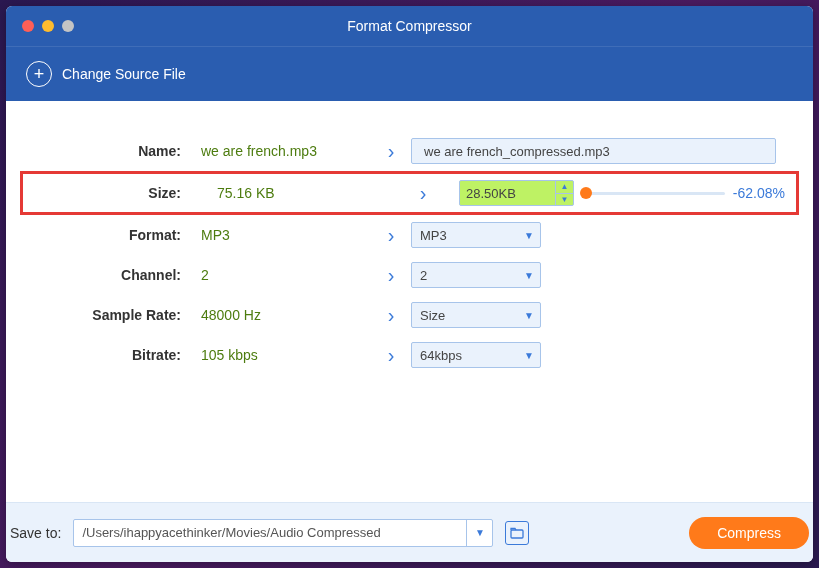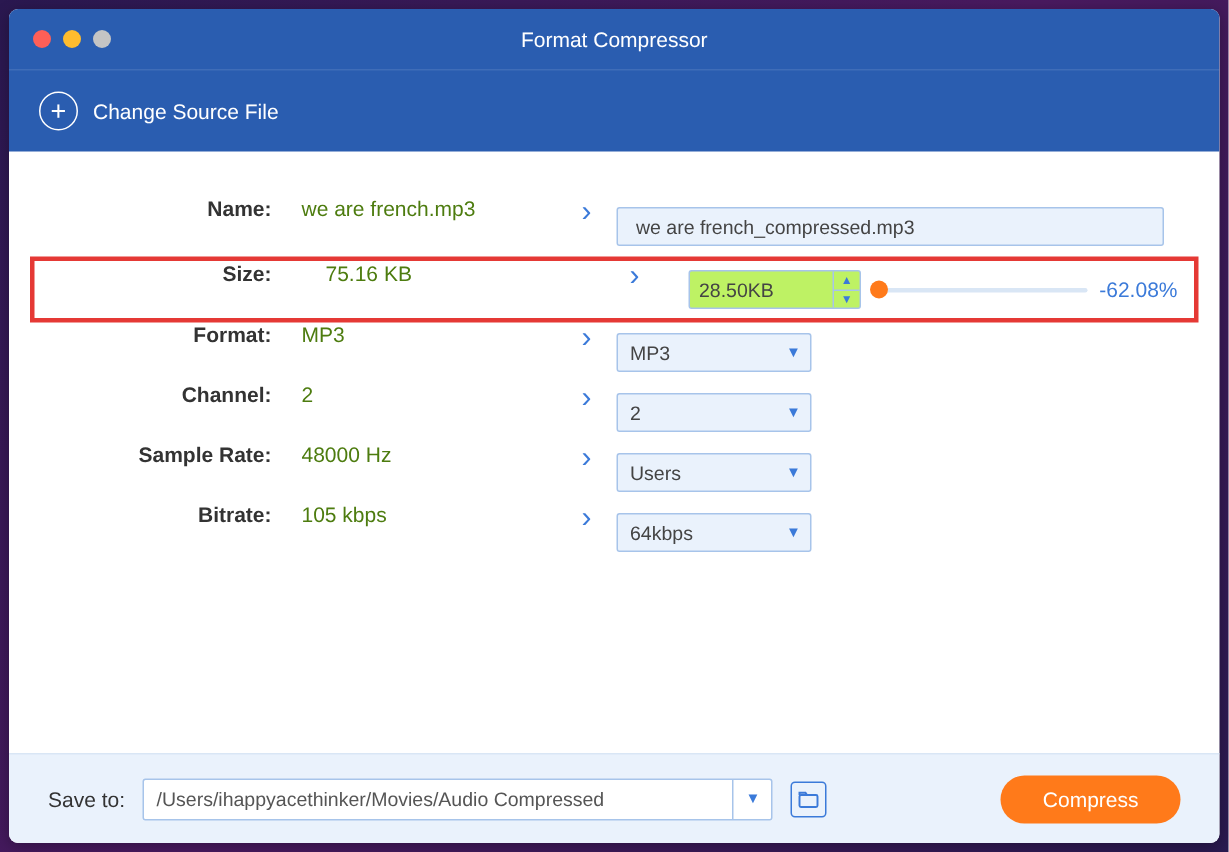--- a/index.html
+++ b/index.html
@@ -10,41 +10,41 @@
   .traffic-lights { display: flex; gap: 8px; position: absolute; left: 16px; }
   .tl { width: 12px; height: 12px; border-radius: 50%; }
   .tl.red { background: #ff5f57; }
   .tl.yellow { background: #febc2e; }
   .tl.green { background: #c4c4c4; }
   .title { color: #fff; font-size: 14px; font-weight: 500; margin: 0 auto; }
   .subheader { background: #2a5db0; border-top: 1px solid rgba(255,255,255,0.1); height: 55px; display: flex; align-items: center; padding: 0 20px; }
   .change-source { display: flex; align-items: center; gap: 10px; color: #fff; font-size: 14px; cursor: pointer; }
   .plus-icon { width: 26px; height: 26px; border: 1.5px solid #fff; border-radius: 50%; display: flex; align-items: center; justify-content: center; font-size: 18px; line-height: 1; }
   .content { flex: 1; padding: 30px 20px 10px 20px; overflow: auto; }
-  .row { display: flex; height: 40px; }
+  .row { display: flex; align-items: center; height: 40px; }
   .row.highlight { border: 3px solid #e53935; margin: 0 -6px; padding: 0 3px; height: 44px; gap: 16px; }
   .label { width: 165px; text-align: right; font-size: 14px; color: #333; font-weight: 600; padding-right: 10px; }
   .src-val { width: 180px; font-size: 14px; color: #4d7c0f; padding-left: 10px; }
   .arrow { width: 40px; text-align: center; color: #3b7ad9; font-size: 20px; line-height: 1; }
   .target { display: flex; align-items: center; gap: 10px; flex: 1; }
   .text-input { width: 365px; height: 26px; border: 1px solid #a7c4ea; background: #eaf2fc; font-size: 13px; padding: 0 12px; color: #444; border-radius: 2px; }
   .stepper { width: 115px; height: 26px; border: 1px solid #a7c4ea; background: #bef264; display: flex; align-items: center; border-radius: 2px; }
   .stepper-val { flex: 1; font-size: 13px; color: #444; padding: 0 6px; }
   .stepper-btns { width: 18px; height: 100%; border-left: 1px solid #a7c4ea; display: flex; flex-direction: column; }
   .stepper-btn { flex: 1; display: flex; align-items: center; justify-content: center; font-size: 8px; color: #3b7ad9; cursor: pointer; }
   .stepper-btn:first-child { border-bottom: 1px solid #a7c4ea; }
   .slider-wrap { flex: 1; display: flex; align-items: center; gap: 8px; padding-right: 8px; }
   .slider { flex: 1; height: 3px; background: #d9e6f5; position: relative; border-radius: 2px; }
   .slider-thumb { position: absolute; left: 0%; top: 50%; transform: translate(-4px, -50%); width: 12px; height: 12px; background: #ff7a1a; border-radius: 50%; }
   .pct { color: #3b7ad9; font-size: 14px; white-space: nowrap; }
   .select { width: 130px; height: 26px; border: 1px solid #a7c4ea; background: #eaf2fc; display: flex; align-items: center; border-radius: 2px; }
   .select-val { flex: 1; font-size: 13px; color: #444; padding: 0 8px; }
   .select-caret { width: 22px; height: 100%; display: flex; align-items: center; justify-content: center; color: #3b7ad9; font-size: 10px; }
   .preview-btn { width: 285px; height: 30px; border: 1.5px solid #ff7a1a; color: #ff7a1a; background: #fff; border-radius: 15px; font-size: 14px; display: flex; align-items: center; justify-content: center; cursor: pointer; }
-  .footer { background: #eaf2fc; height: 60px; border-top: 1px solid #d9e6f5; display: flex; align-items: center; padding: 0 26px; gap: 12px; }
+  .footer { background: #eaf2fc; height: 60px; border-top: 1px solid #d9e6f5; display: flex; align-items: center; padding: 0 4px; gap: 12px; }
   .footer-label { font-size: 14px; color: #333; font-weight: 500; }
   .path-select { flex: 0 0 420px; height: 28px; border: 1px solid #a7c4ea; background: #fff; display: flex; align-items: center; border-radius: 2px; }
   .path-val { flex: 1; font-size: 13px; color: #555; padding: 0 8px; overflow: hidden; white-space: nowrap; }
   .path-caret { width: 26px; height: 100%; border-left: 1px solid #a7c4ea; display: flex; align-items: center; justify-content: center; color: #3b7ad9; font-size: 10px; }
   .folder-btn { width: 24px; height: 24px; border: 1.5px solid #3b7ad9; border-radius: 3px; display: flex; align-items: center; justify-content: center; color: #3b7ad9; cursor: pointer; }
   .spacer { flex: 1; }
   .compress-btn { background: #ff7a1a; color: #fff; border: none; height: 32px; padding: 0 28px; border-radius: 16px; font-size: 14px; cursor: pointer; }
 </style>
 </head>
 <body>
@@ -121,21 +121,21 @@
         </div>
       </div>
     </div>
 
     <div class="row">
       <div class="label">Sample Rate:</div>
       <div class="src-val">48000 Hz</div>
       <div class="arrow">›</div>
       <div class="target">
         <div class="select">
-          <div class="select-val">Users</div>
+          <div class="select-val">Size</div>
           <div class="select-caret">▼</div>
         </div>
       </div>
     </div>
 
     <div class="row">
       <div class="label">Bitrate:</div>
       <div class="src-val">105 kbps</div>
       <div class="arrow">›</div>
       <div class="target">

